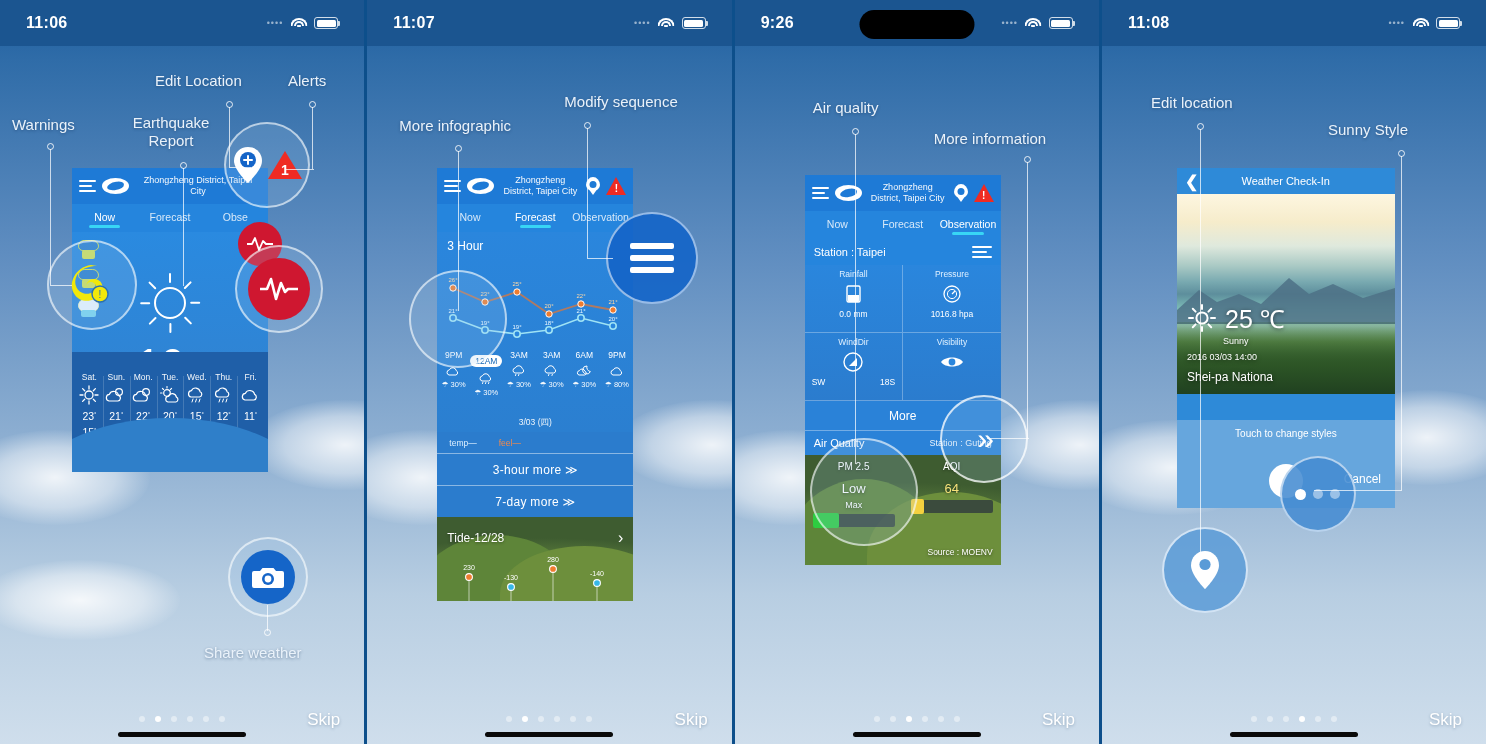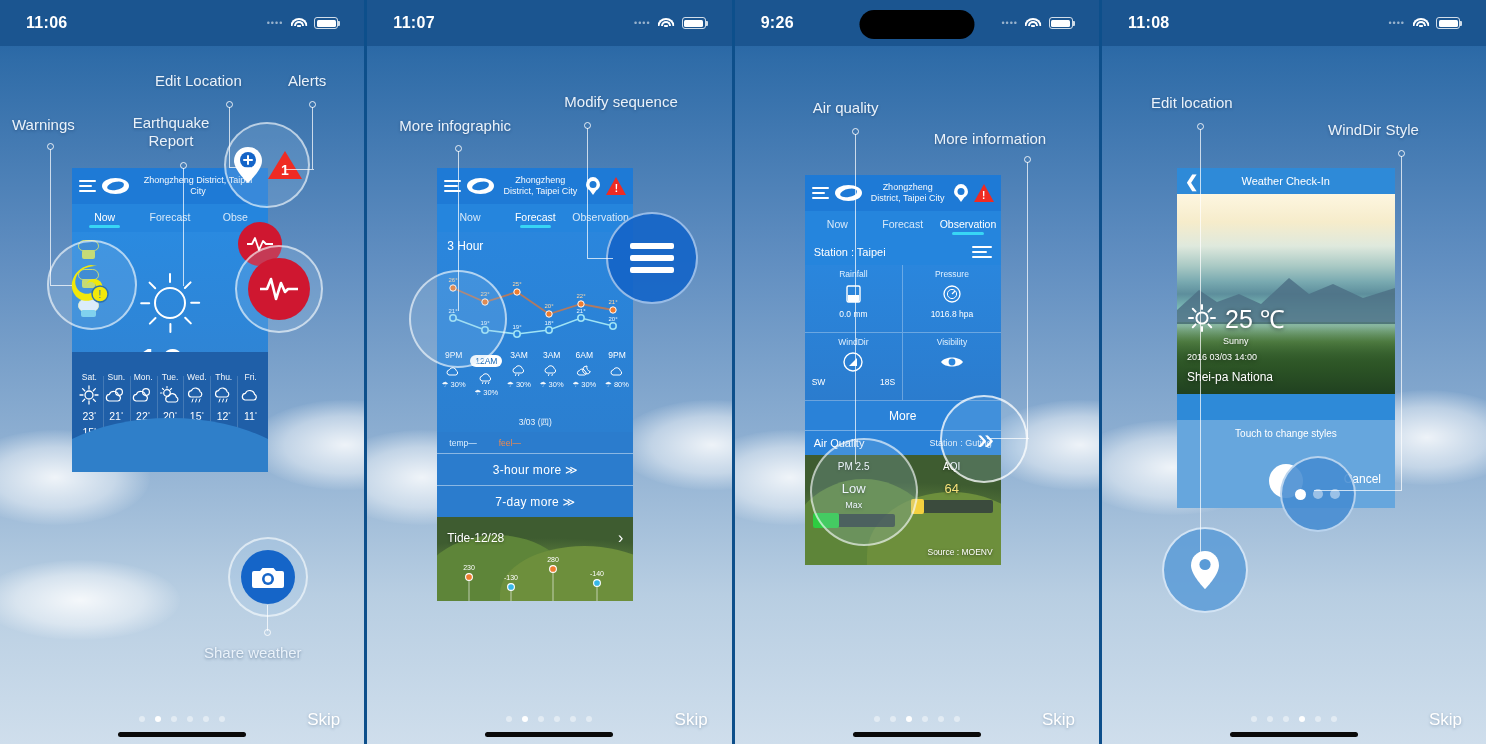--- a/index.html
+++ b/index.html
@@ -842,21 +842,21 @@
         <span class="batt">
             <i></i>
           </span>
       </span>
     </div>
 
     <div class="callout" style="left:49px;top:94px;">Edit location</div>
     <div class="knob" style="left:95px;top:123px;"></div>
     <div class="leader v" style="left:98px;top:129px;height:425px;"></div>
 
-    <div class="callout" style="left:226px;top:121px;">WindDir Style</div>
+    <div class="callout" style="left:226px;top:121px;">Sunny Style</div>
     <div class="knob" style="left:296px;top:150px;"></div>
     <div class="leader v" style="left:299px;top:156px;height:334px;"></div>
     <div class="leader h" style="left:212px;top:490px;width:88px;"></div>
 
     <div class="app" style="left:75px;top:168px;width:218px;height:432px;">
       <div class="ckhdr">
         <span class="back">❮</span>
         <span class="ttl">Weather Check-In</span>
         <span style="width:14px;"></span>
       </div>

